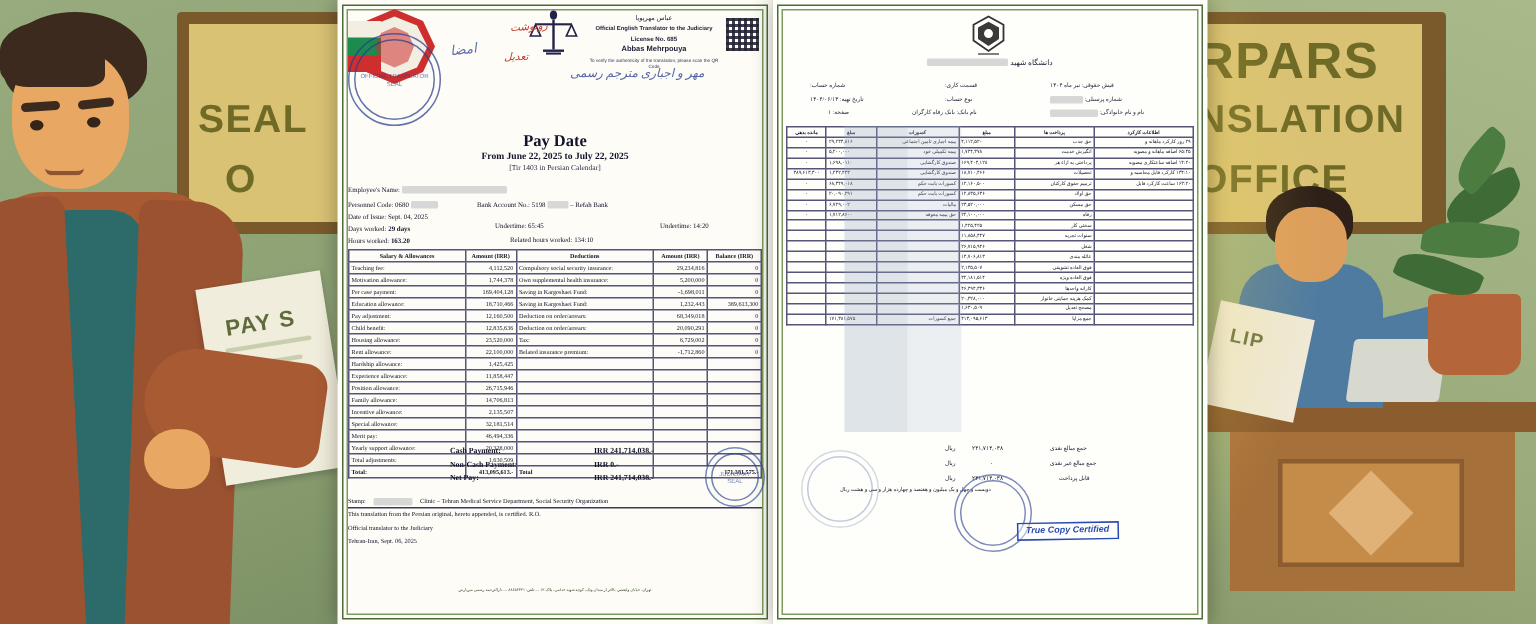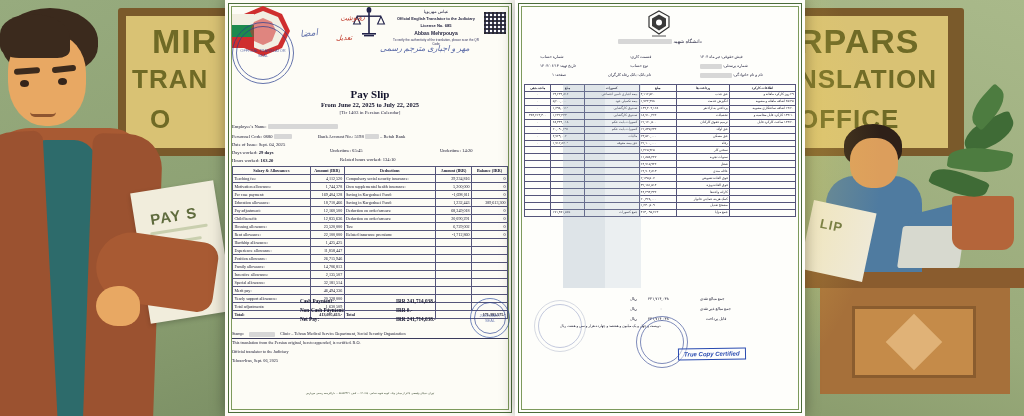--- a/index.html
+++ b/index.html
@@ -231,22 +231,21 @@
 
   <div class="bg"></div>
   <div class="wall-left"></div>
   <div class="wall-right"></div>
 
   <div class="sign-l"></div>
   <div class="sign-l-inner"></div>
   <div class="sign-r"></div>
   <div class="sign-r-inner"></div>
 
-  <div class="sign-text sl1">MIR</div>
-  <div class="sign-text sl2">TRAN</div>
+  <div class="sign-text sl2">SEAL</div>
   <div class="sign-text sl3">O</div>
   <div class="sign-text sr1">RPARS</div>
   <div class="sign-text sr2">NSLATION</div>
   <div class="sign-text sr3">OFFICE</div>
 
   <div class="p-body"></div>
   <div class="p-shirt"></div>
   <div class="p-jacketL"></div>
   <div class="p-jacketR"></div>
   <div class="p-hair"></div>
@@ -319,21 +318,21 @@
   <div class="qr"></div>
 
   <div class="seal" id="seal-topleft">
     <div class="seal-txt">OFFICIAL TRANSLATOR SEAL</div>
   </div>
   <div class="sig-scribble" id="scr-1">امضا</div>
   <div class="sig-scribble" id="scr-2">رونوشت</div>
   <div class="sig-scribble" id="scr-3">تعدیل</div>
   <div class="sig-scribble" id="scr-4">مهر و اجباری مترجم رسمی</div>
 
-  <div class="ps-title">Pay Slip</div>
+  <div class="ps-title">Pay Date</div>
   <div class="ps-sub">From June 22, 2025 to July 22, 2025</div>
   <div class="ps-sub2">[Tir 1403 in Persian Calendar]</div>
 
   <div class="det" style="left:232px;top:124px;">
     <span>Employee's Name:</span>
     <span class="redact" style="width:70px;"></span>
   </div>
 
   <div class="det" style="left:232px;top:134px;">
     <span>Personnel Code:</span>

